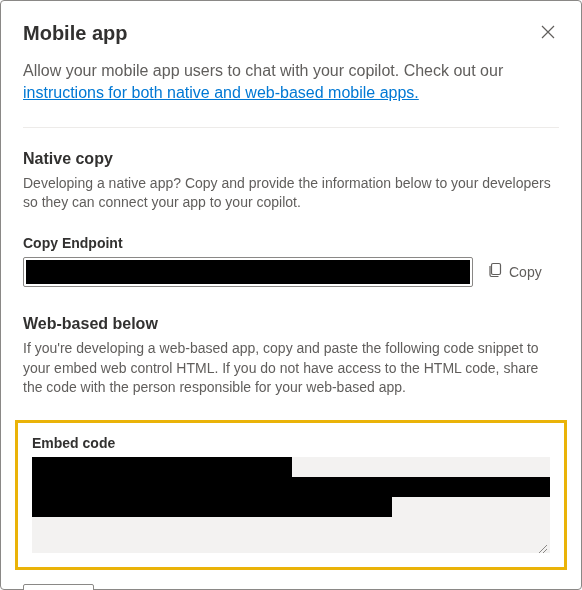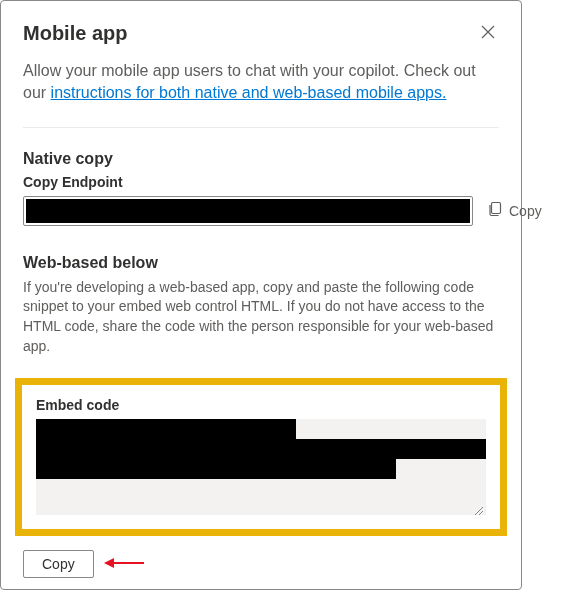--- a/index.html
+++ b/index.html
@@ -7,21 +7,21 @@
       margin: 0;
       padding: 0;
     }
     body {
       font-family: "Segoe UI", -apple-system, sans-serif;
       font-size: 14px;
       color: #323130;
       background: #fff;
     }
     .panel {
-      width: 522px;
+      width: 582px;
       height: 590px;
       border: 1px solid #8a8886;
       border-radius: 4px;
       padding: 20px 22px;
       position: relative;
     }
     .header {
       display: flex;
       justify-content: space-between;
       align-items: center;
@@ -103,21 +103,21 @@
       border: none;
       color: #605e5c;
       font-size: 14px;
       cursor: pointer;
     }
     .copy-icon-btn svg {
       width: 16px;
       height: 16px;
     }
     .highlight-box {
-      border: 7px solid #eab308;
+      border: 3px solid #eab308;
       padding: 12px 14px 14px 14px;
       margin-bottom: 14px;
       margin-left: -8px;
       margin-right: -8px;
     }
     .embed-content {
       width: 100%;
       height: 96px;
       background: #f3f2f1;
       position: relative;
@@ -180,20 +180,21 @@
     </button>
   </div>
 
   <p class="intro">
     <span>Allow your mobile app users to chat with your copilot. Check out our </span><a href="#">instructions for both native and web-based mobile apps.</a><span></span>
   </p>
 
   <hr class="divider">
 
   <h2>Native copy</h2>
+  <p class="section-desc">Developing a native app? Copy and provide the information below to your developers so they can connect your app to your copilot.</p>
 
   <label class="field-label">Copy Endpoint</label>
   <div class="token-row">
     <div class="token-input">
       <div class="token-input-inner"></div>
     </div>
     <button class="copy-icon-btn">
       <span>
         <svg viewBox="0 0 16 16">
             <rect x="4.5" y="1.5" width="9" height="11" rx="1.5" fill="none" stroke="#605e5c" stroke-width="1.2"></rect>

